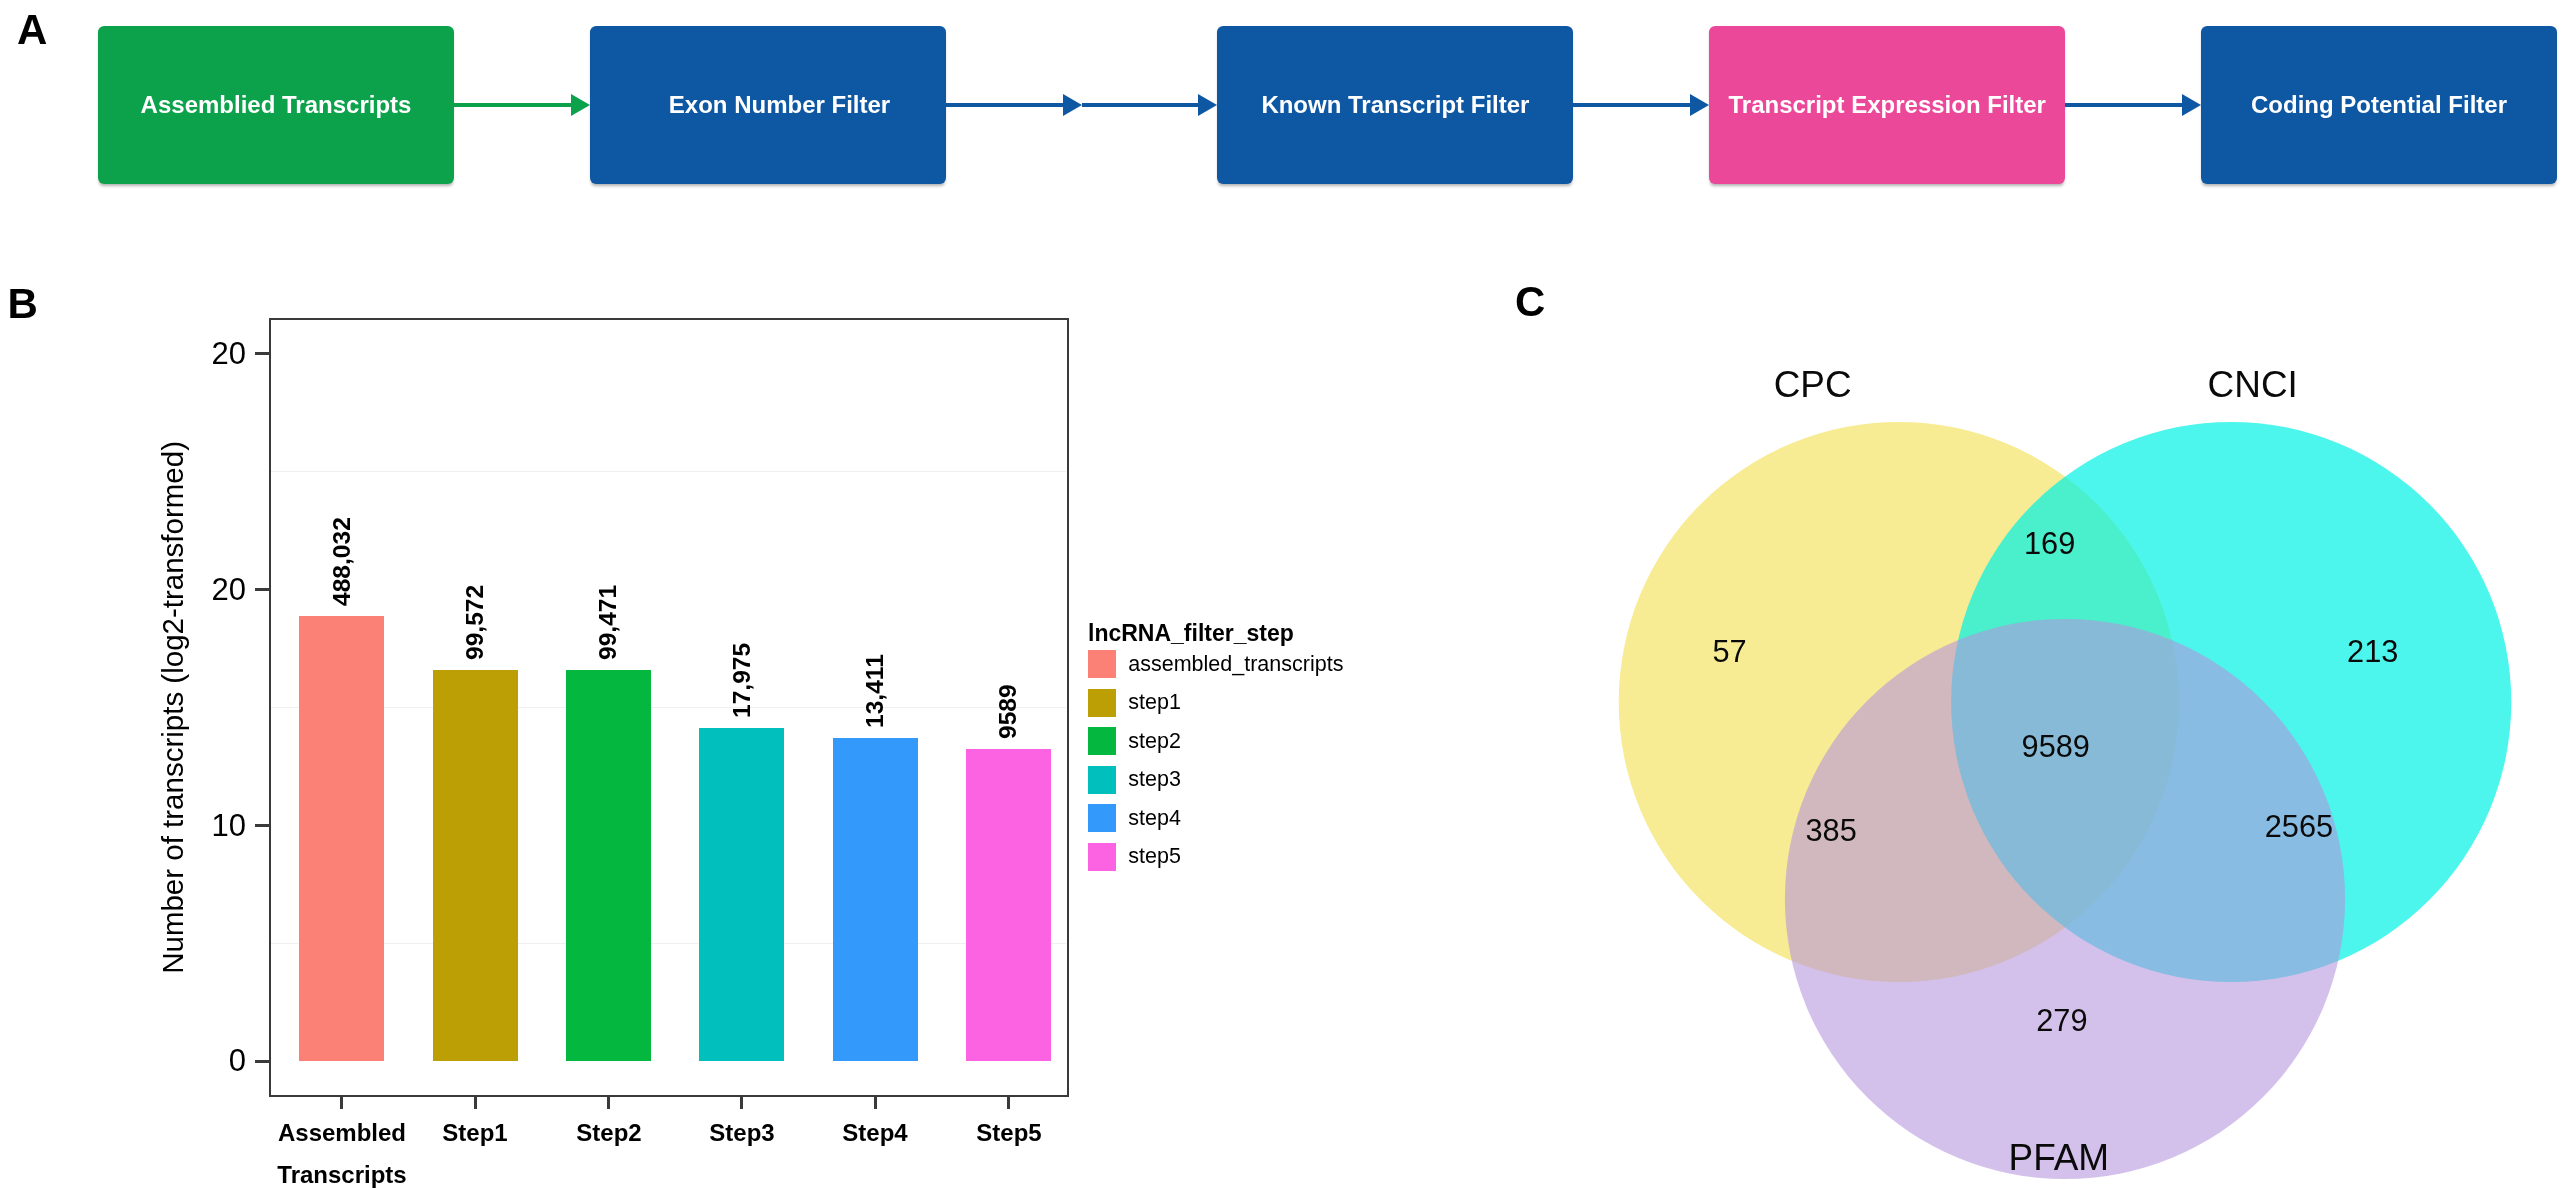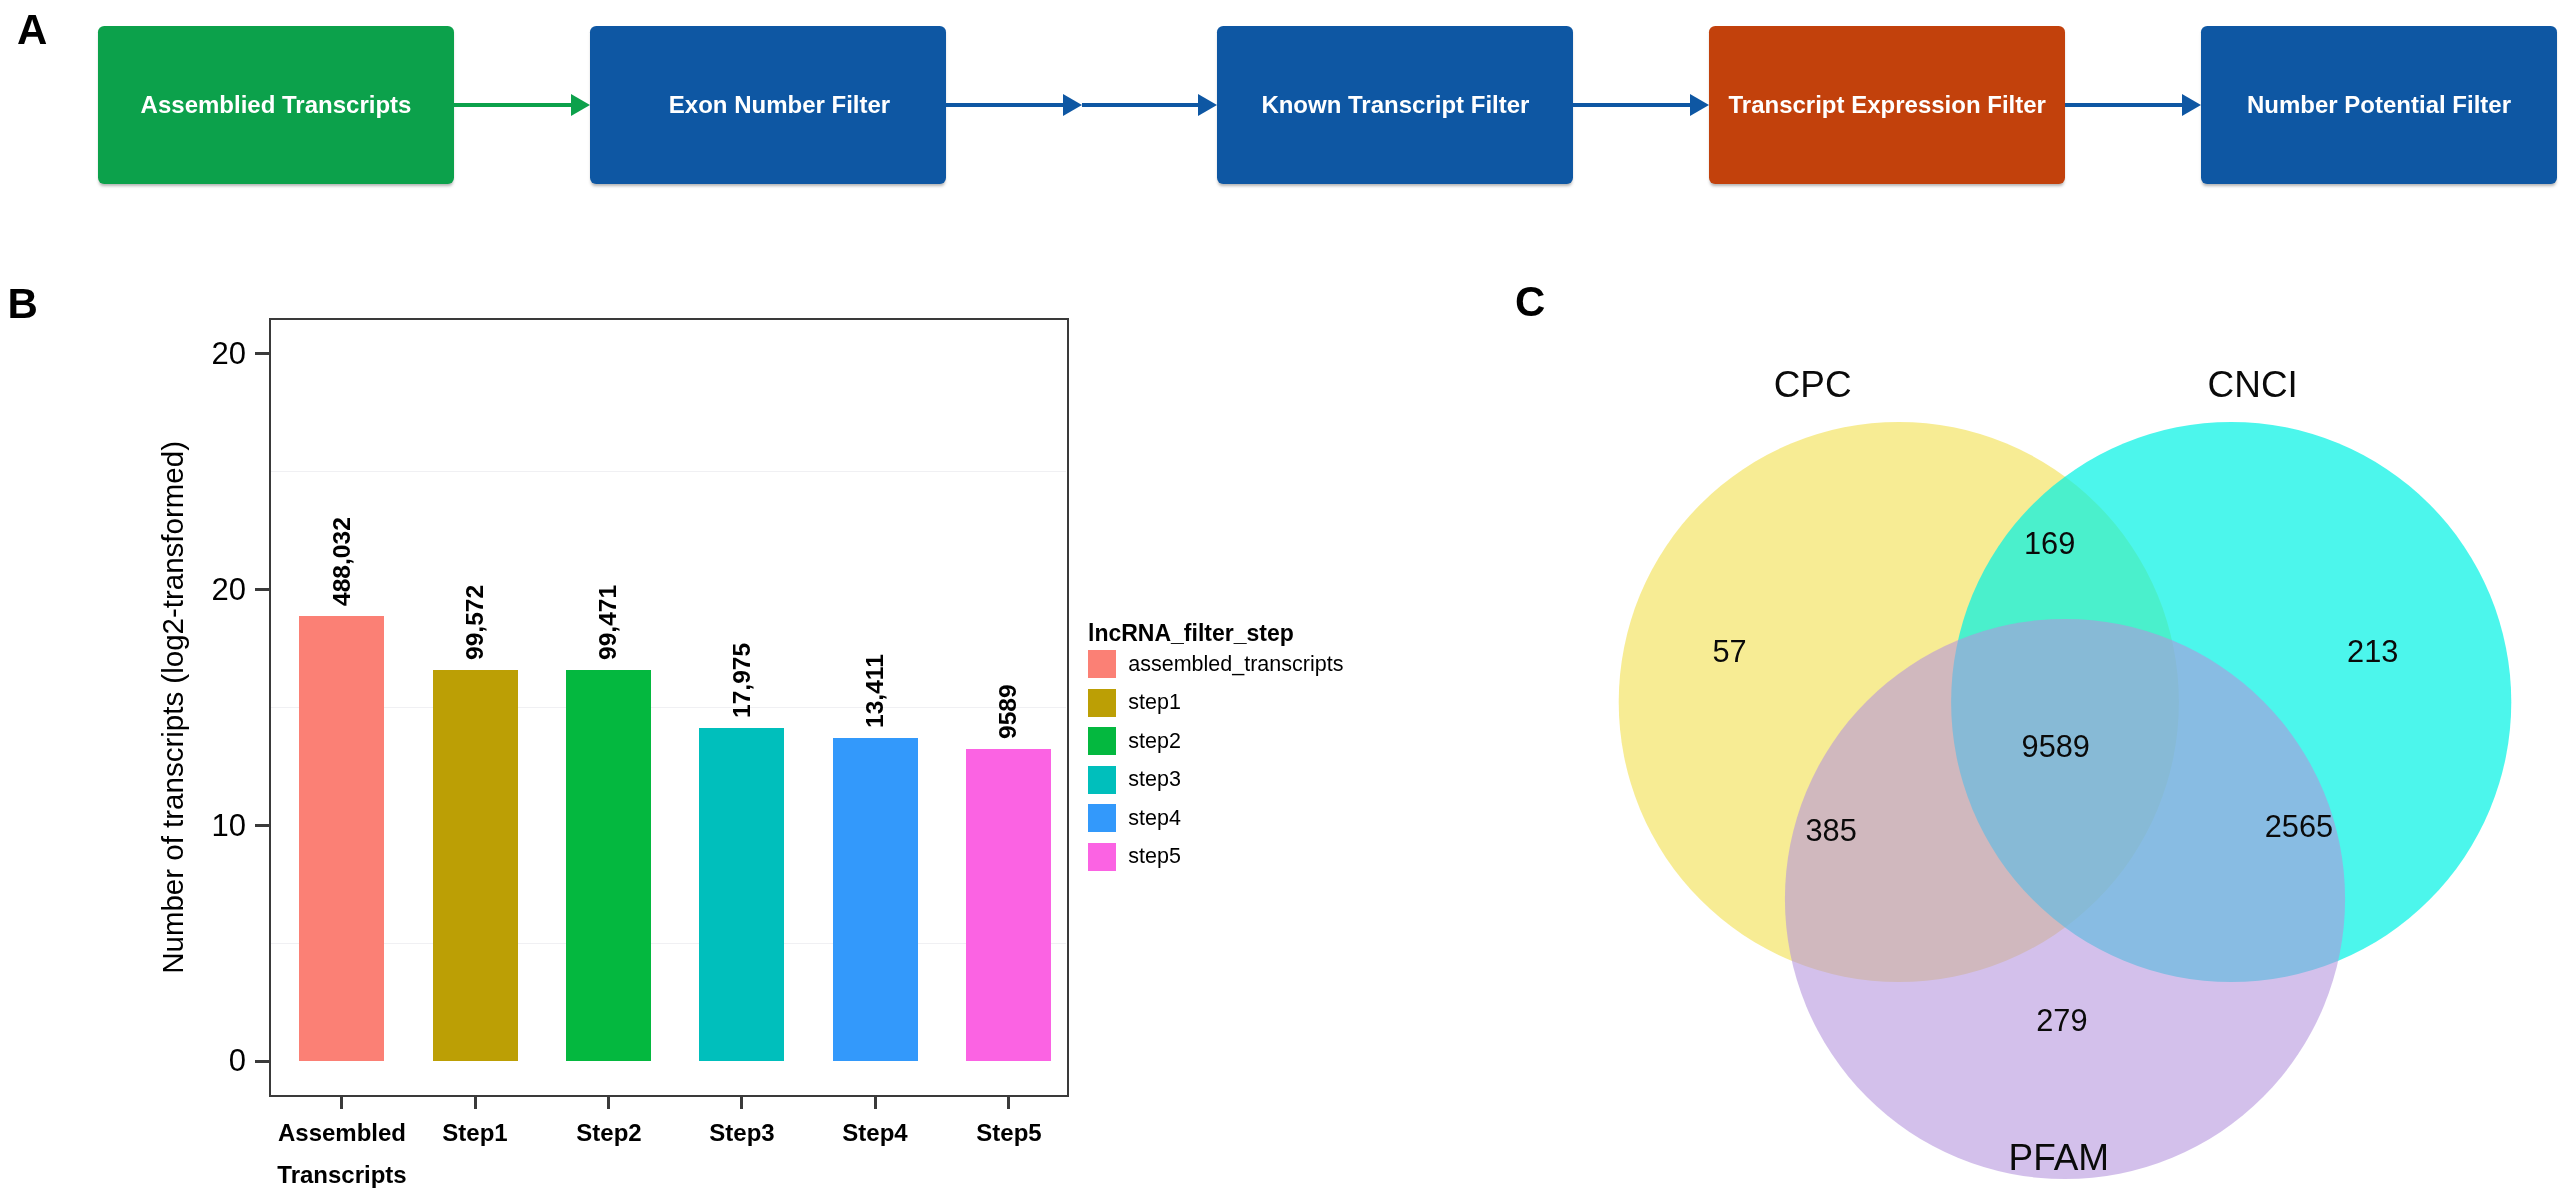--- a/index.html
+++ b/index.html
@@ -93,29 +93,29 @@
         <div class="shaft" style="background: rgb(14, 87, 163);"></div>
         <div class="head" style="border-left-color: rgb(14, 87, 163);"></div>
       </div>
       <div class="flow-box" style="background: rgb(14, 87, 163);">
         <span>Known Transcript Filter</span>
       </div>
       <div class="flow-arrow">
         <div class="shaft" style="background: rgb(14, 87, 163);"></div>
         <div class="head" style="border-left-color: rgb(14, 87, 163);"></div>
       </div>
-      <div class="flow-box" style="background: #c2410c;">
+      <div class="flow-box" style="background: #ec4899;">
         <span>Transcript Expression Filter</span>
       </div>
       <div class="flow-arrow">
         <div class="shaft" style="background: rgb(14, 87, 163);"></div>
         <div class="head" style="border-left-color: rgb(14, 87, 163);"></div>
       </div>
       <div class="flow-box" style="background: rgb(14, 87, 163);">
-        <span>Number Potential Filter</span>
+        <span>Coding Potential Filter</span>
       </div>
     </div>
 
   <div class="panel-letter" style="left:7.4px; top:280px;">B</div>
 
   <div id="y-axis-title">
     <span>Number of transcripts (log2-transformed)</span>
   </div>
 
   <div id="chart-layer">

